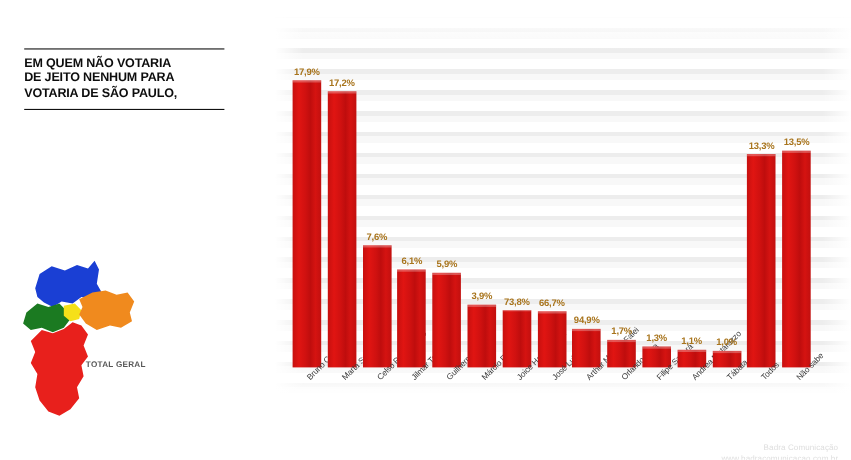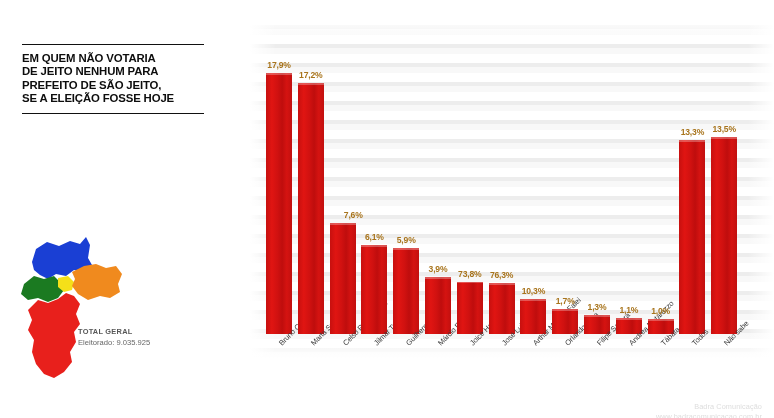--- a/index.html
+++ b/index.html
@@ -71,73 +71,71 @@
 </head>
 <body>
 
 <div id="root">
 
   <div id="left-panel">
 
     <div id="title-block">
       <div class="tline">EM QUEM NÃO VOTARIA</div>
       <div class="tline">DE JEITO NENHUM PARA</div>
-      <div class="tline">PREFEITO DE SÃO JEITO,</div>
-      <div class="tline">SE A ELEIÇÃO FOSSE HOJE</div>
+      <div class="tline">VOTARIA DE SÃO PAULO,</div>
     </div>
 
     <div id="map-wrap">
       <svg width="130" height="155" viewBox="0 0 130 155">
 
         <path fill="#1a3fd4" d="M18 30 L22 17 L33 10 L45 14 L56 9 L66 12 L72 5 L76 13 L74 26 L78 33 L70 40 L60 38 L52 44 L42 42 L34 47 L26 43 L20 38 Z"></path>
 
         <path fill="#1b7a21" d="M10 52 L20 44 L30 47 L40 44 L46 50 L50 58 L44 66 L34 70 L24 66 L14 68 L7 62 Z"></path>
 
         <path fill="#f5e019" d="M44 46 L54 44 L60 50 L58 58 L50 60 L44 55 Z"></path>
 
         <path fill="#f08a1e" d="M58 40 L70 34 L82 32 L92 36 L102 34 L108 42 L104 52 L106 60 L96 66 L86 64 L74 68 L64 62 L58 54 L61 47 Z"></path>
 
         <path fill="#e8201c" d="M24 68 L34 71 L44 67 L52 61 L60 64 L66 72 L62 82 L66 92 L60 100 L62 110 L56 120 L58 130 L50 140 L40 146 L30 142 L22 132 L18 120 L20 108 L14 98 L18 88 L14 78 Z"></path>
       </svg>
     </div>
 
     <div id="stats">
       <div class="s-title">TOTAL GERAL</div>
-      <div class="s-line">Eleitorado: 9.035.925</div>
     </div>
   </div>
 
   <div id="chart-panel">
     <div id="plot">
         <div class="bar" style="left: 16px; width: 26px; height: 261px; bottom: 100px;"></div>
         <div class="vlabel" style="left: 9px; width: 40px; top: 44px;">17,9%</div>
         <div class="clabel" style="left: 27px; top: 325px;">Bruno Covas</div>
         <div class="bar" style="left: 47.8px; width: 26px; height: 250.793px; bottom: 100px;"></div>
         <div class="vlabel" style="left: 40.8px; width: 40px; top: 54.2067px;">17,2%</div>
         <div class="clabel" style="left: 58.8px; top: 325px;">Marta Suplicy</div>
         <div class="bar" style="left: 79.6px; width: 26px; height: 110.816px; bottom: 100px;"></div>
-        <div class="vlabel" style="left: 72.6px; width: 40px; top: 194.184px; text-align: right;">7,6%</div>
+        <div class="vlabel" style="left: 72.6px; width: 40px; top: 194.184px;">7,6%</div>
         <div class="clabel" style="left: 90.6px; top: 325px;">Celso Russomano</div>
         <div class="bar" style="left: 111.4px; width: 26px; height: 88.9441px; bottom: 100px;"></div>
         <div class="vlabel" style="left: 104.4px; width: 40px; top: 216.056px;">6,1%</div>
         <div class="clabel" style="left: 122.4px; top: 325px;">Jilmar Tatto</div>
         <div class="bar" style="left: 143.2px; width: 26px; height: 86.0279px; bottom: 100px;"></div>
         <div class="vlabel" style="left: 136.2px; width: 40px; top: 218.972px;">5,9%</div>
         <div class="clabel" style="left: 154.2px; top: 325px;">Guilherme Boulos</div>
         <div class="bar" style="left: 175px; width: 26px; height: 56.8659px; bottom: 100px;"></div>
         <div class="vlabel" style="left: 168px; width: 40px; top: 248.134px;">3,9%</div>
         <div class="clabel" style="left: 186px; top: 325px;">Márcio França</div>
         <div class="bar" style="left: 206.8px; width: 26px; height: 52.4916px; bottom: 100px;"></div>
         <div class="vlabel" style="left: 199.8px; width: 40px; top: 252.508px;">73,8%</div>
         <div class="clabel" style="left: 217.8px; top: 325px;">Joice Hasselmann</div>
         <div class="bar" style="left: 238.6px; width: 26px; height: 51.0335px; bottom: 100px;"></div>
-        <div class="vlabel" style="left: 231.6px; width: 40px; top: 253.966px;">76,3%</div>
+        <div class="vlabel" style="left: 231.6px; width: 40px; top: 253.966px;">66,7%</div>
         <div class="clabel" style="left: 249.6px; top: 325px;">José Luiz Datena</div>
         <div class="bar" style="left: 270.4px; width: 26px; height: 34.9944px; bottom: 100px;"></div>
-        <div class="vlabel" style="left: 263.4px; width: 40px; top: 270.006px;">10,3%</div>
+        <div class="vlabel" style="left: 263.4px; width: 40px; top: 270.006px;">94,9%</div>
         <div class="clabel" style="left: 281.4px; top: 325px;">Arthur Mamãe Falei</div>
         <div class="bar" style="left: 302.2px; width: 26px; height: 24.7877px; bottom: 100px;"></div>
         <div class="vlabel" style="left: 295.2px; width: 40px; top: 280.212px;">1,7%</div>
         <div class="clabel" style="left: 313.2px; top: 325px;">Orlando Silva</div>
         <div class="bar" style="left: 334px; width: 26px; height: 18.9553px; bottom: 100px;"></div>
         <div class="vlabel" style="left: 327px; width: 40px; top: 286.045px;">1,3%</div>
         <div class="clabel" style="left: 345px; top: 325px;">Filipe Sabará</div>
         <div class="bar" style="left: 365.8px; width: 26px; height: 16.0391px; bottom: 100px;"></div>
         <div class="vlabel" style="left: 358.8px; width: 40px; top: 288.961px;">1,1%</div>
         <div class="clabel" style="left: 376.8px; top: 325px;">Andrea Matarazzo</div>

